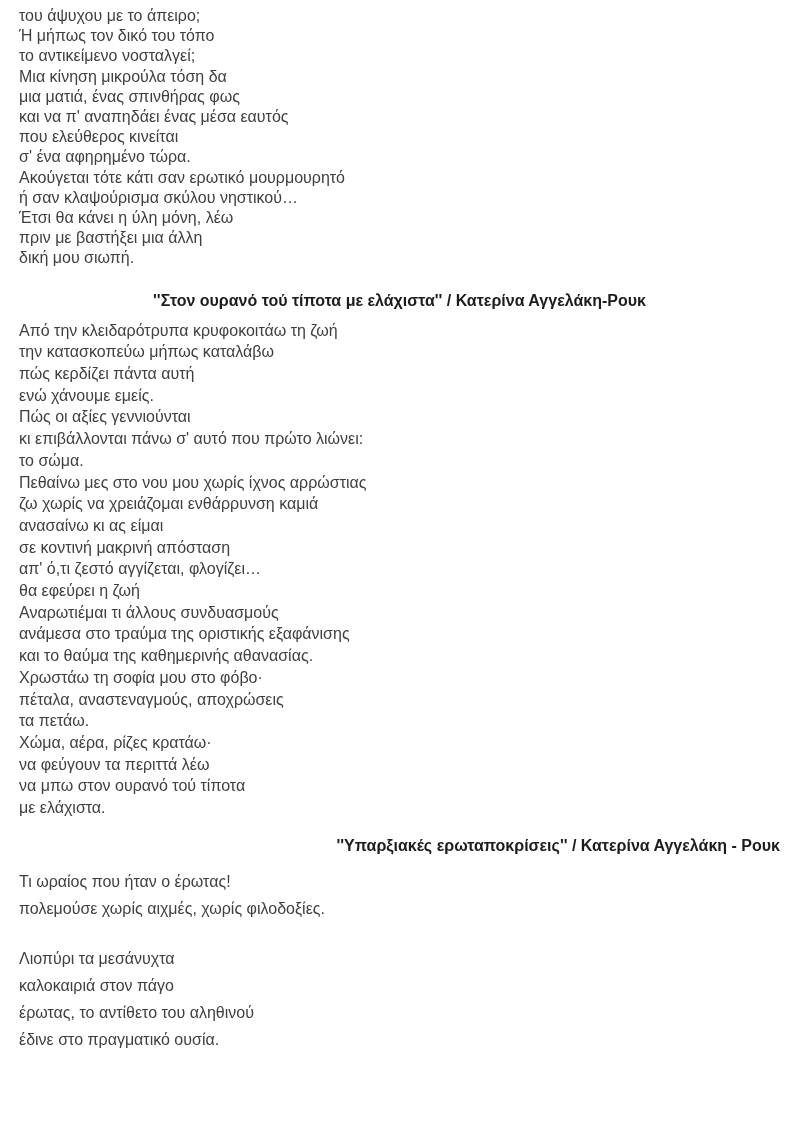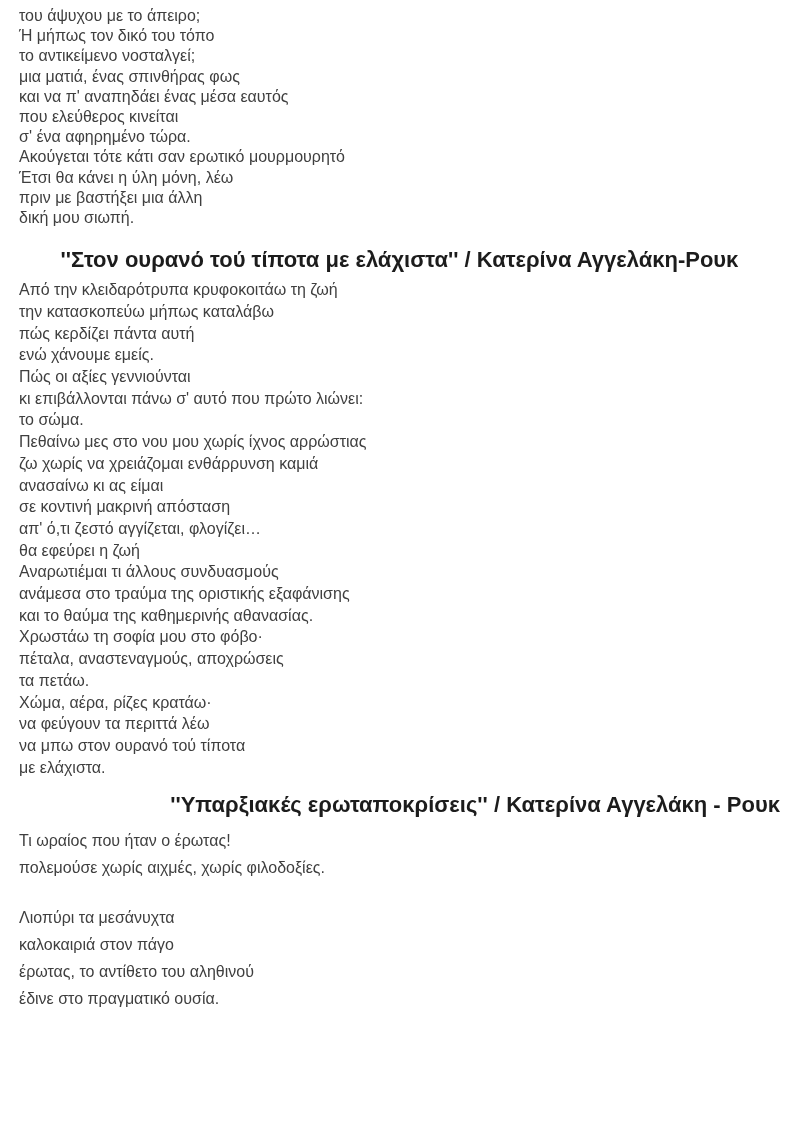--- a/index.html
+++ b/index.html
@@ -32,21 +32,21 @@
   .poem-tight .line {
     line-height: 20.2px;
   }
   .poem-normal .line {
     line-height: 21.7px;
   }
   .poem-loose .line {
     line-height: 27px;
   }
   .poem-title {
-    font-size: 22px;
+    font-size: 16px;
     font-weight: bold;
     color: #1c1c1c;
     text-align: center;
     line-height: 22px;
   }
   .title-1 {
     margin: 21px 0 8px 0;
   }
   .title-2 {
     margin: 16px 0 0 0;
@@ -61,25 +61,27 @@
 </style>
 </head>
 <body>
 
 <div class="page">
 
   <div class="poem poem-tight">
       <div class="line">του άψυχου με το άπειρο;</div>
       <div class="line">Ή μήπως τον δικό του τόπο</div>
       <div class="line">το αντικείμενο νοσταλγεί;</div>
+      <div class="line">Μια κίνηση μικρούλα τόση δα</div>
       <div class="line">μια ματιά, ένας σπινθήρας φως</div>
       <div class="line">και να π' αναπηδάει ένας μέσα εαυτός</div>
       <div class="line">που ελεύθερος κινείται</div>
       <div class="line">σ' ένα αφηρημένο τώρα.</div>
       <div class="line">Ακούγεται τότε κάτι σαν ερωτικό μουρμουρητό</div>
+      <div class="line">ή σαν κλαψούρισμα σκύλου νηστικού…</div>
       <div class="line">Έτσι θα κάνει η ύλη μόνη, λέω</div>
       <div class="line">πριν με βαστήξει μια άλλη</div>
       <div class="line">δική μου σιωπή.</div>
     </div>
 
   <div class="poem-title title-1">''Στον ουρανό τού τίποτα με ελάχιστα'' / Κατερίνα Αγγελάκη-Ρουκ</div>
 
   <div class="poem poem-normal">
       <div class="line">Από την κλειδαρότρυπα κρυφοκοιτάω τη ζωή</div>
       <div class="line">την κατασκοπεύω μήπως καταλάβω</div>

